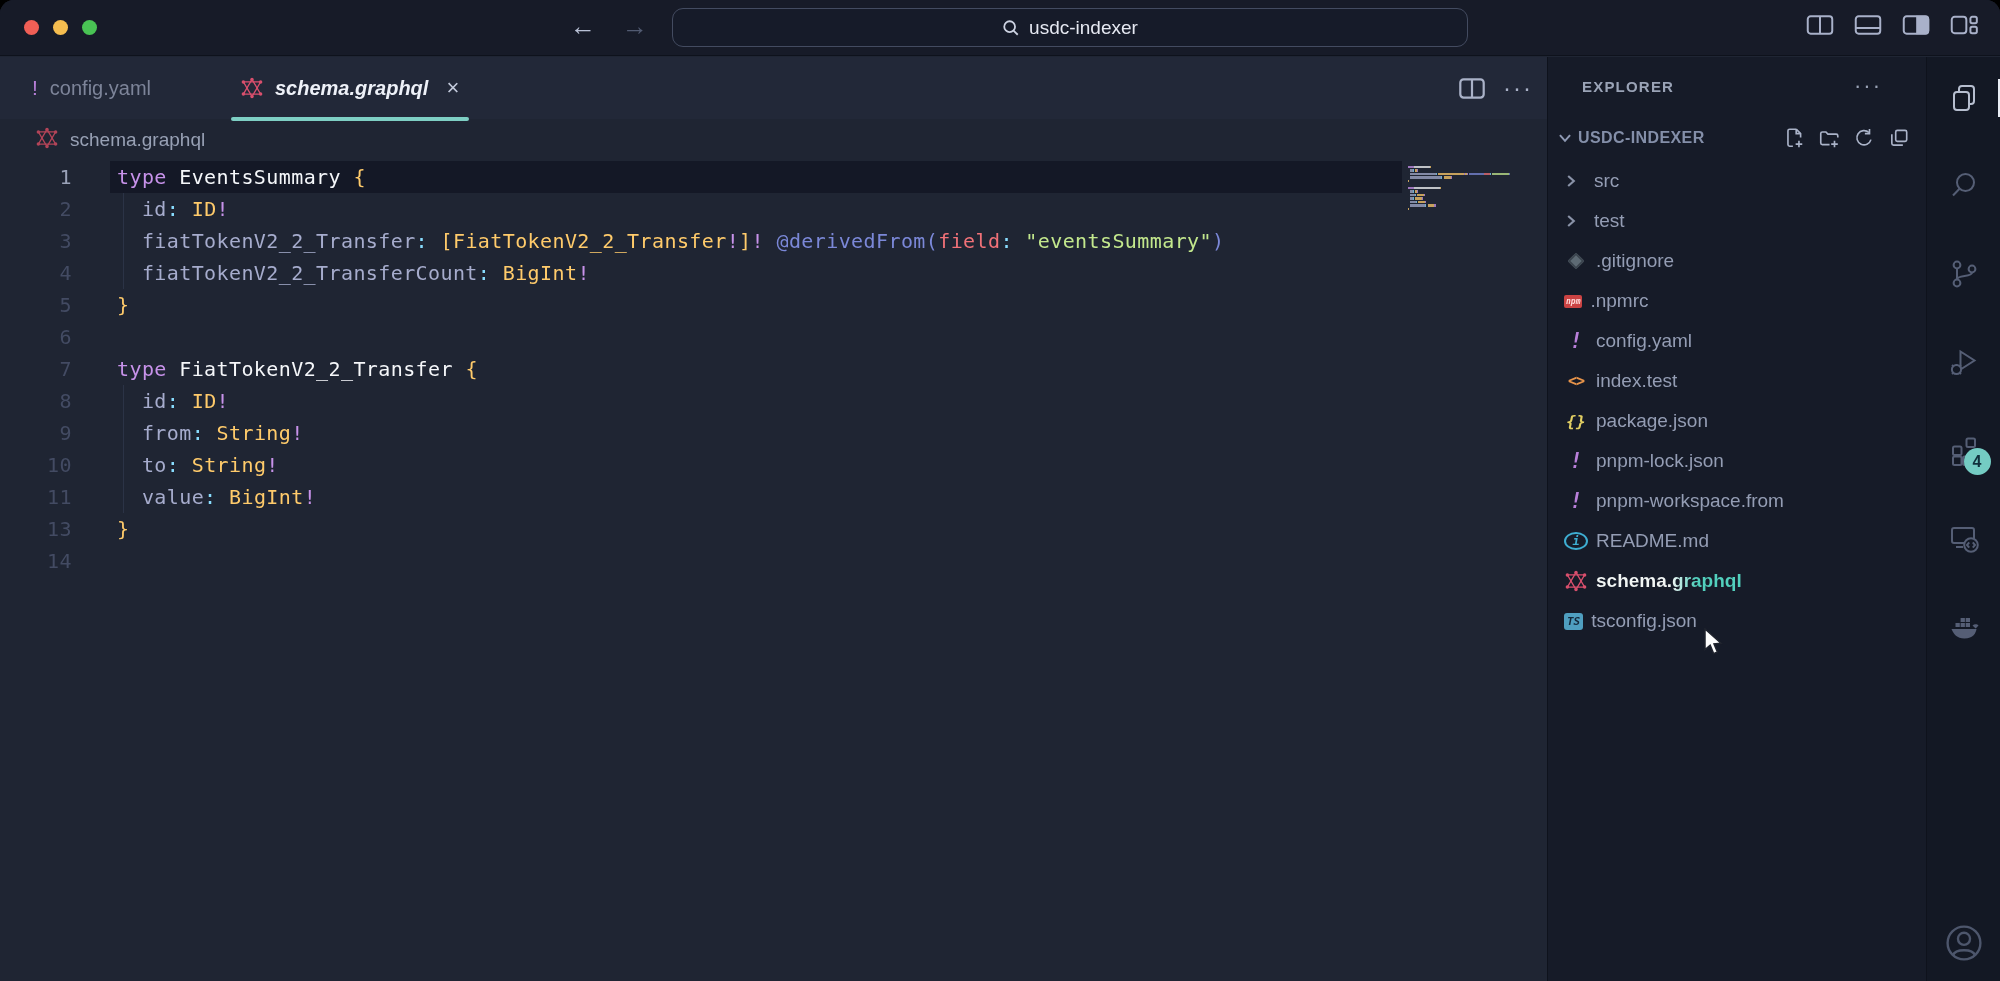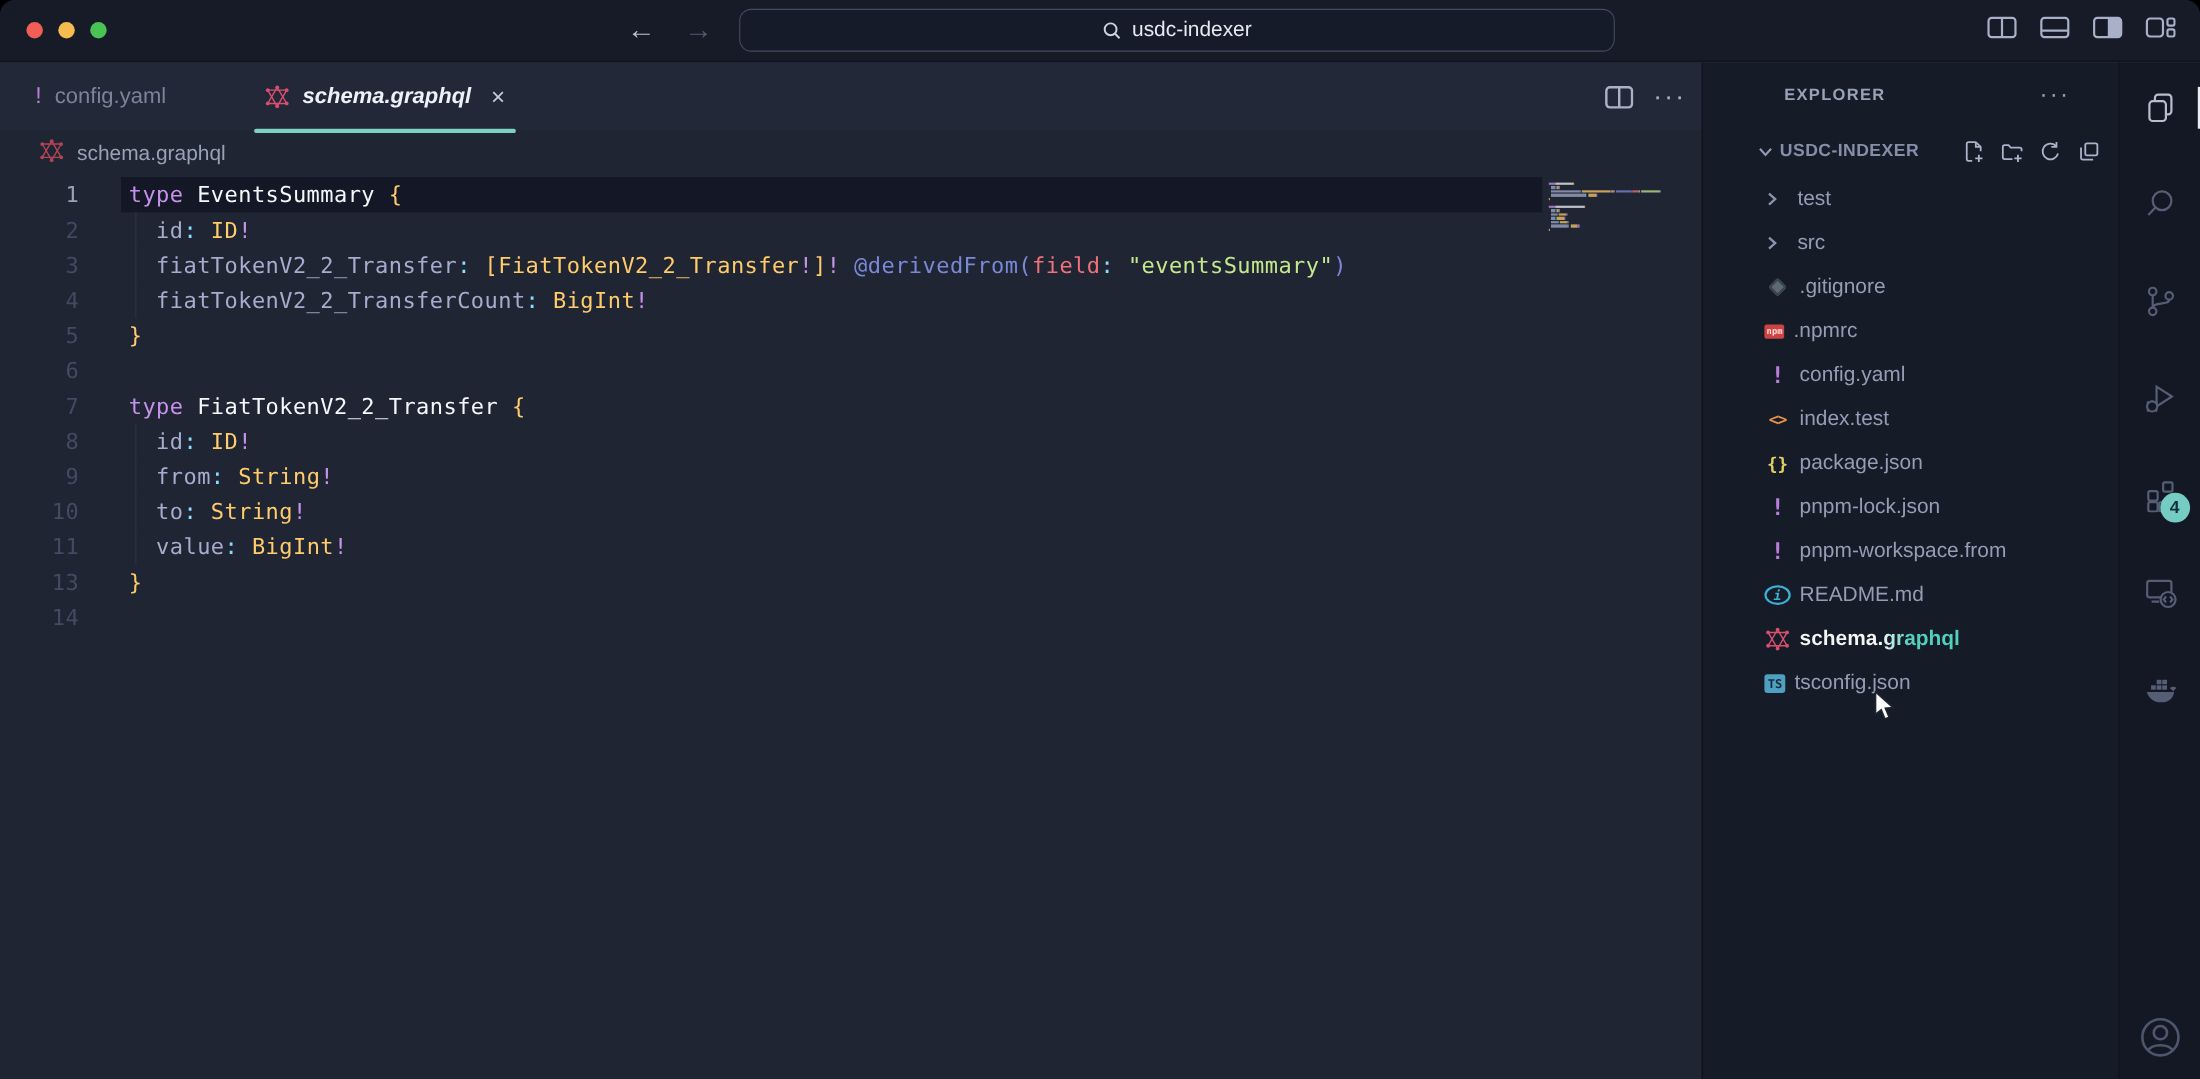--- a/index.html
+++ b/index.html
@@ -22,21 +22,21 @@
   .addressbar{position:absolute;left:672px;top:8px;width:796px;height:39px;border:1.5px solid #434b60;
     border-radius:11px;background:#161b29;display:flex;align-items:center;justify-content:center;gap:9px;
     color:#e6e9f2;font-size:19px;}
   .addressbar svg{width:18px;height:18px;stroke:#cdd3e2;stroke-width:2;fill:none;}
   .winicons{position:absolute;right:22px;top:14px;display:flex;gap:20px;align-items:center;color:#a9b1c9;}
   .winicons svg{width:28px;height:22px;stroke:currentColor;stroke-width:1.7;fill:none;}
 
   
   .main{position:absolute;top:57px;left:0;right:0;bottom:0;display:flex;}
   .editor-col{width:1547px;display:flex;flex-direction:column;background:var(--editor-bg);}
-  .explorer{width:379px;background:var(--explorer-bg);border-left:1px solid var(--border);position:relative;padding-left:40px;}
+  .explorer{width:379px;background:var(--explorer-bg);border-left:1px solid var(--border);position:relative;}
   .activitybar{width:74px;background:var(--activity-bg);border-left:1px solid var(--border);
     display:flex;flex-direction:column;align-items:center;position:relative;padding-top:24px;gap:54px;}
 
   
   .tabstrip{height:62px;background:var(--tab-bg);display:flex;align-items:center;position:relative;flex:none;}
   .tab{height:100%;display:flex;align-items:center;gap:12px;padding:0 24px;position:relative;font-size:20px;}
   .tab .ticon{display:flex;align-items:center;}
   .tab.inactive{color:var(--muted);margin-left:8px;}
   .tab.active{color:#eef1f8;font-style:italic;font-weight:bold;margin-left:42px;}
   .tab.active::after{content:"";position:absolute;left:14px;right:14px;bottom:-2px;height:4px;
@@ -70,21 +70,21 @@
   .exp-title{font-size:15px;font-weight:bold;letter-spacing:1.2px;}
   .exp-more{margin-left:auto;font-size:22px;letter-spacing:2px;color:#9aa3b6;}
   .exp-section{height:46px;display:flex;align-items:center;padding:0 16px 0 8px;color:#8e99b3;}
   .exp-section .chev{width:18px;height:18px;stroke:#8e99b3;stroke-width:1.8;fill:none;}
   .exp-section .sname{font-size:16px;font-weight:bold;letter-spacing:.4px;margin-left:4px;color:#848fa9;}
   .sec-actions{margin-left:auto;display:flex;gap:13px;color:#aab3c8;}
   .sec-actions svg{width:22px;height:22px;stroke:currentColor;stroke-width:1.5;fill:none;}
   .exp-item{height:40px;display:flex;align-items:center;padding-left:16px;color:#949db4;font-size:19px;gap:8px;}
   .exp-item .chev{width:18px;height:18px;stroke:#8a93a8;stroke-width:1.9;fill:none;margin-left:-2px;margin-right:6px;}
   .exp-item .fi{width:24px;flex:none;display:inline-flex;justify-content:center;align-items:center;
-    font-weight:bold;font-family:"DejaVu Sans Mono",monospace;}
+    font-weight:bold;font-family:"DejaVu Sans Mono",monospace;font-style:italic;}
   .exp-item.selected .lbl{font-weight:bold;
     background:linear-gradient(90deg,#f2f6f5 0%,#f2f6f5 52%,#52d0bd 68%,#52d0bd 100%);
     -webkit-background-clip:text;background-clip:text;color:transparent;}
   .yaml{color:#b87fd9;font-size:21px;}
   .htmlf{color:#e8944a;font-size:15px;letter-spacing:-1px;}
   .jsonf{color:#e2cf63;font-size:16px;}
   .npmf{background:#cb4343;color:#ffd9d9;font-size:8px;border-radius:2px;padding:2px 2px;width:auto!important;}
   .tsf{background:#4f9fc0;color:#14283a;font-size:11px;border-radius:3px;padding:2px 3px;width:auto!important;
     font-family:"Liberation Sans",sans-serif;}
   .infof{border:2px solid #3eaed2;color:#3eaed2;border-radius:50%;width:18px;height:18px;
@@ -385,27 +385,27 @@
               <rect x="7" y="3" width="10" height="10" rx="1.5"></rect>
               <path d="M3.5 6.5 V15 A1.5 1.5 0 0 0 5 16.5 H13.5"></path>
             </svg>
           </span>
       </div>
       <div id="expitems">
           <div class="exp-item">
     <svg class="chev" viewBox="0 0 16 16">
               <path d="M5.5 3.5 L10.5 8 L5.5 12.5"></path>
             </svg>
-            <span class="lbl">test</span>
+            <span class="lbl">src</span>
           </div>
           <div class="exp-item">
     <svg class="chev" viewBox="0 0 16 16">
               <path d="M5.5 3.5 L10.5 8 L5.5 12.5"></path>
             </svg>
-            <span class="lbl">src</span>
+            <span class="lbl">test</span>
           </div>
           <div class="exp-item">
     <span class="fi gitf">
               <span class="gitd"></span>
             </span>
             <span class="lbl">.gitignore</span>
           </div>
           <div class="exp-item">
     <span class="fi npmf">npm</span>
             <span class="lbl">.npmrc</span>

